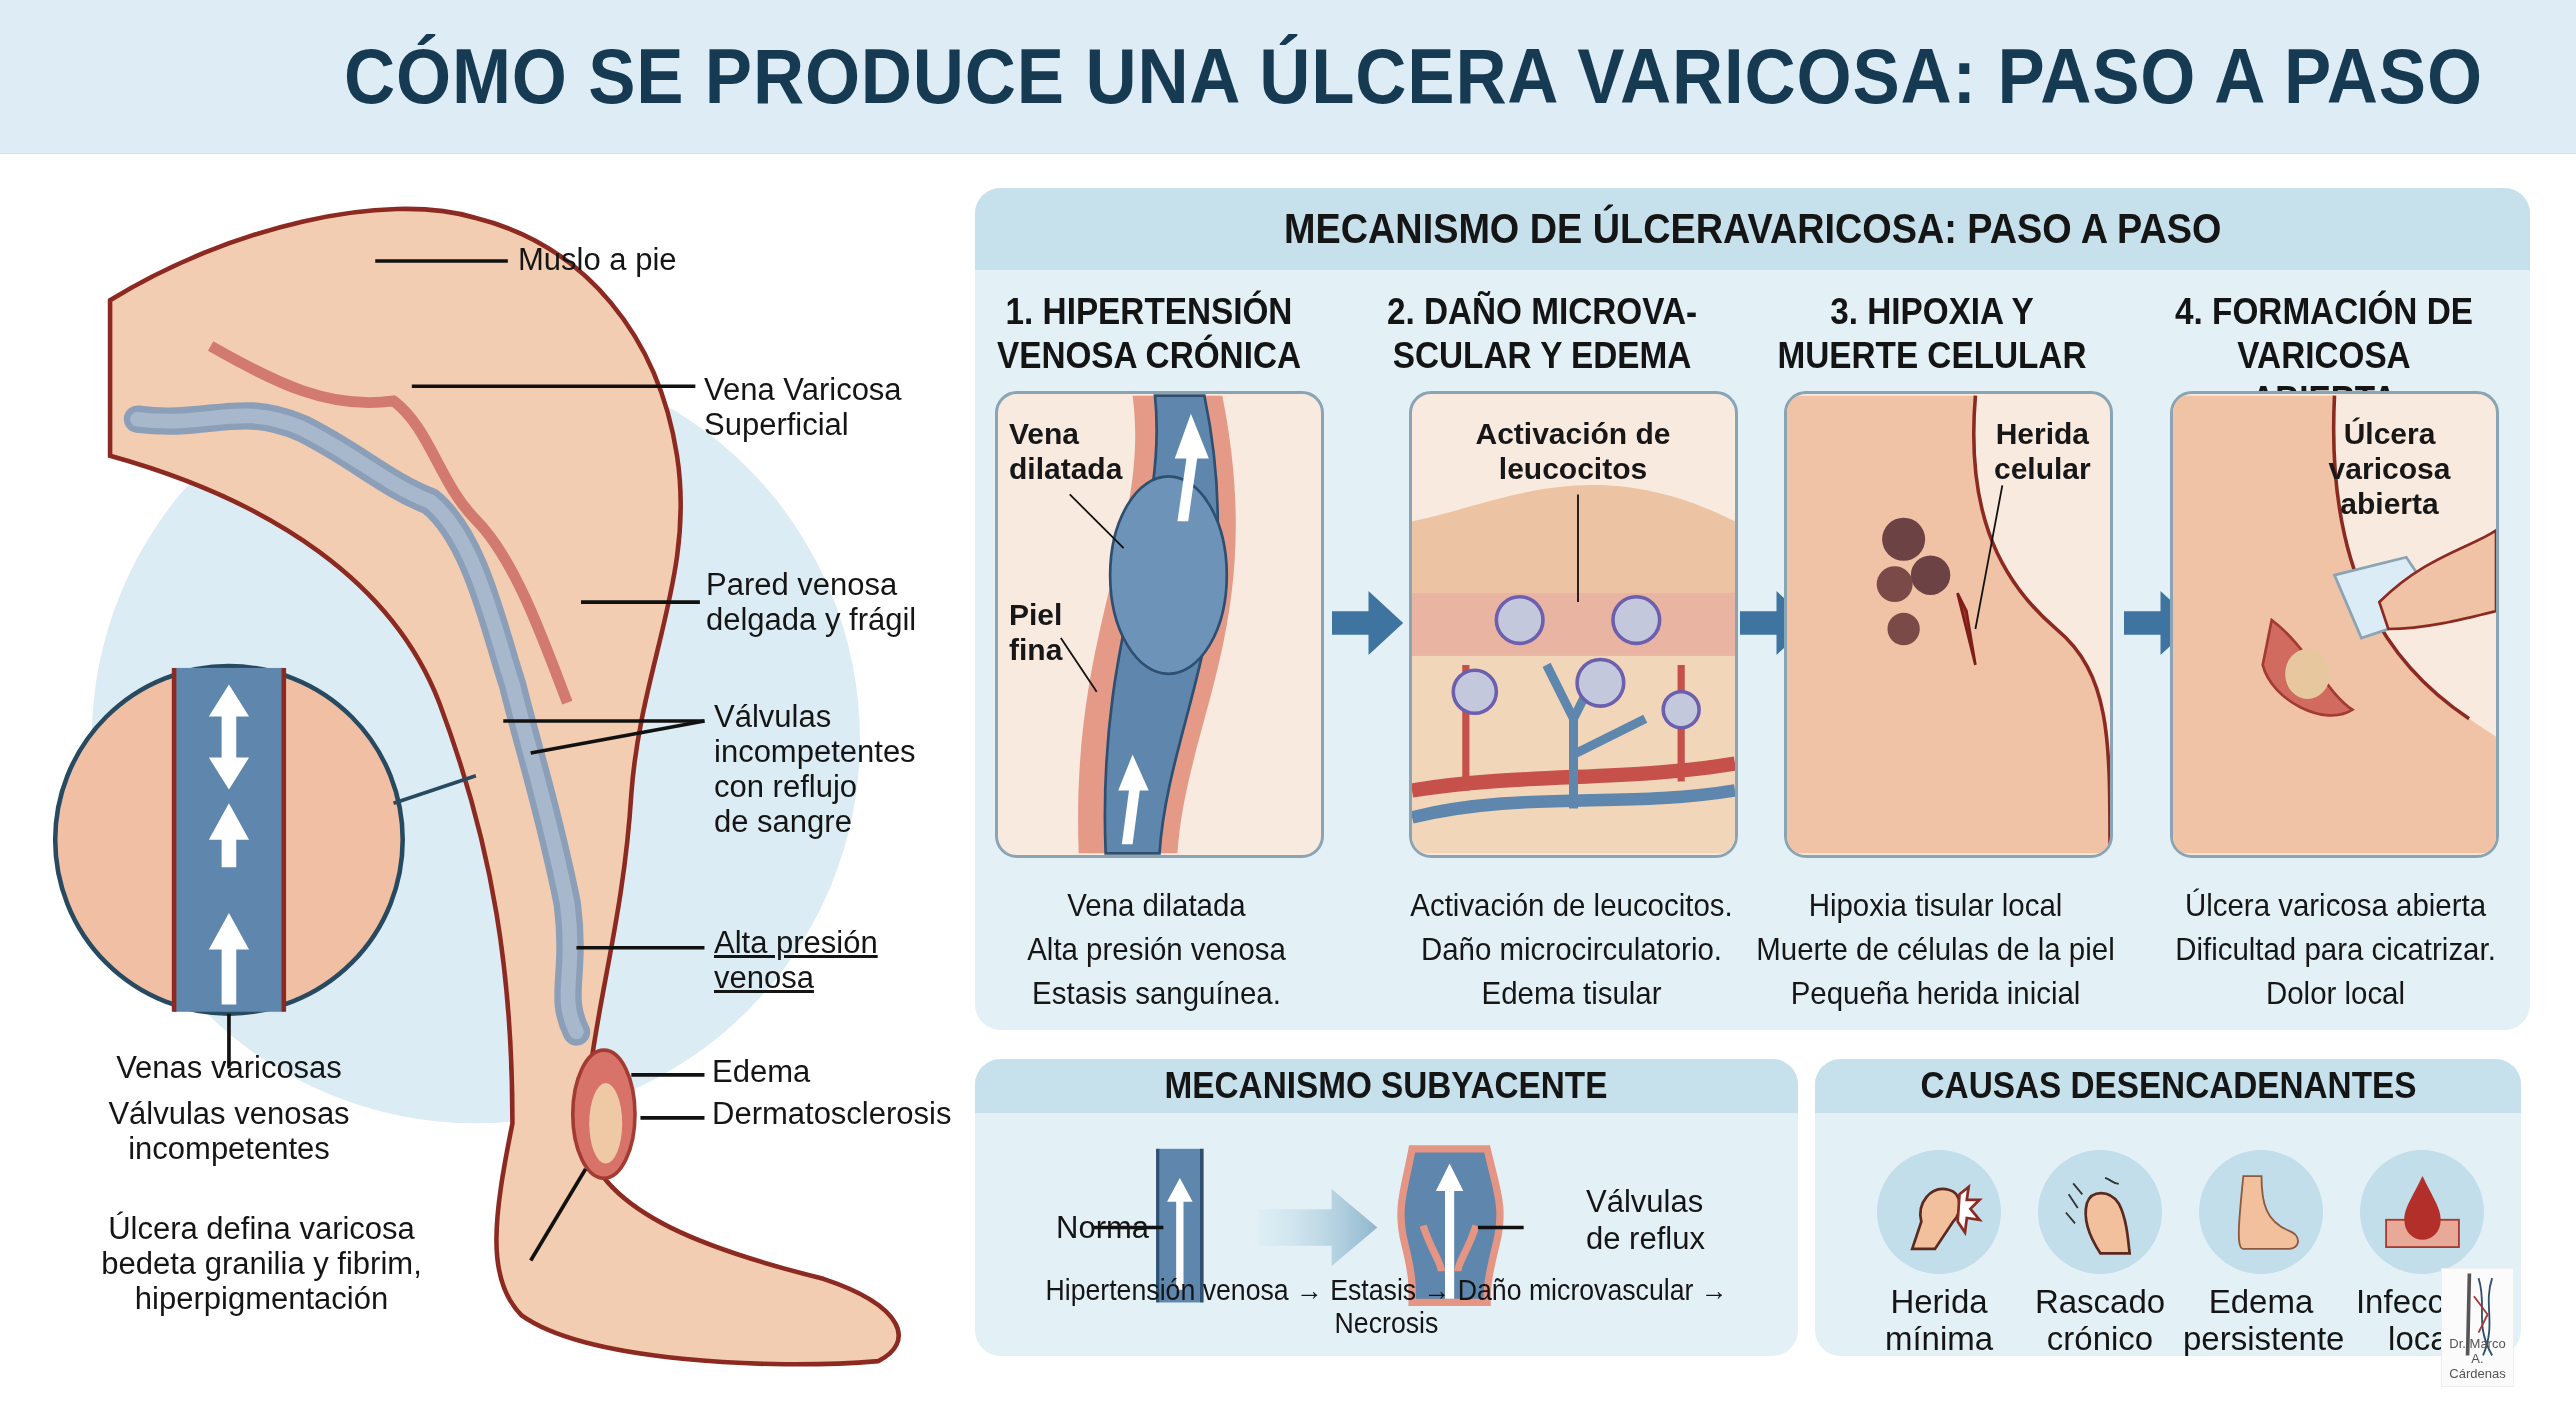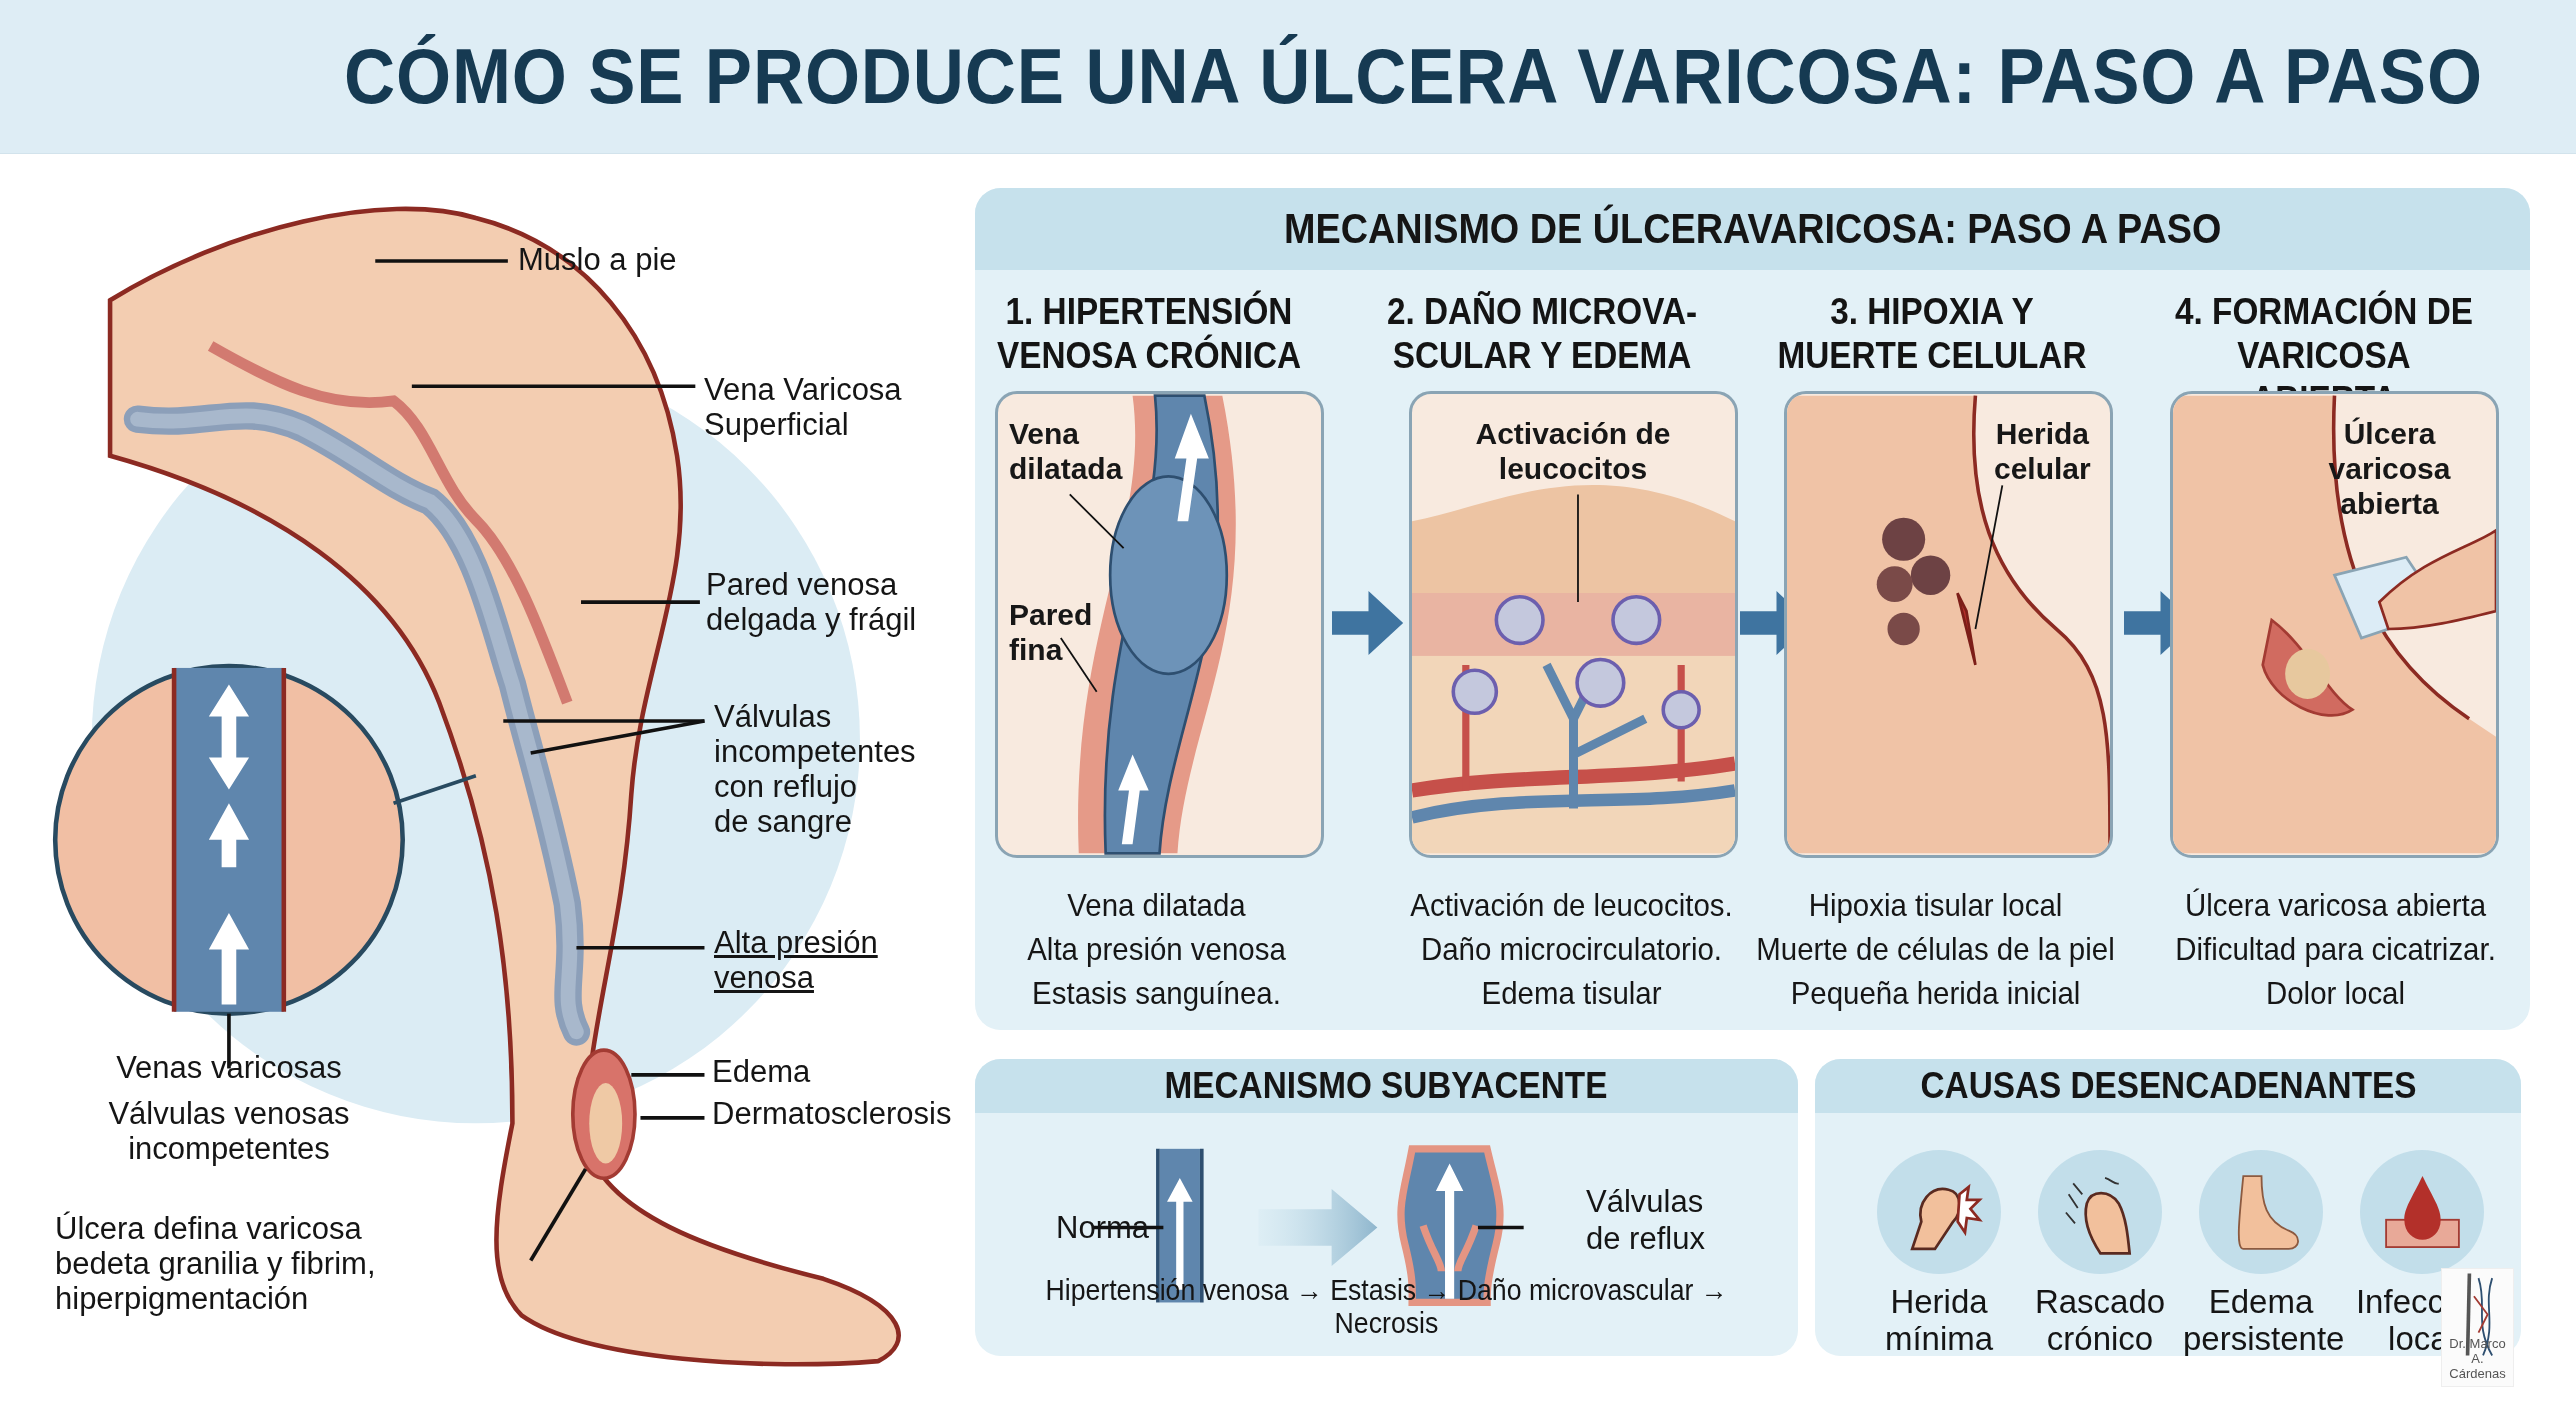--- a/index.html
+++ b/index.html
@@ -17,21 +17,21 @@
   }
 
   
   .leg-area { position: absolute; left: 0; top: 154px; width: 970px; height: 1251px; }
   .leg-area svg { position: absolute; left: 0; top: 0; }
   .leg-label {
     position: absolute; font-size: 31px; font-weight: 500; color: #151515; line-height: 35px;
     white-space: pre-line;
   }
   .leg-label.center { text-align: center; }
-  .leg-label.rightalign { text-align: left; }
+  .leg-label.rightalign { text-align: center; }
 
   
   .steps-panel {
     position: absolute; left: 975px; top: 188px; width: 1555px; height: 842px;
     background: #e3f1f7; border-radius: 25.6px; overflow: hidden;
   }
   .steps-panel .panel-header {
     height: 82px; background: #c6e1ec; display: flex; align-items: center; justify-content: center;
   }
   .panel-header h2 {
@@ -165,21 +165,21 @@
       <path d="M150 0 C 170 150, 80 260, 90 510 L 200 510 C 210 360, 300 250, 250 0 Z" fill="#e59a88"></path>
       <path d="M175 0 C 190 150, 110 260, 120 510 L 180 510 C 190 360, 280 240, 230 0 Z" fill="#5f86ad" stroke="#2e4f70" stroke-width="3"></path>
       <ellipse cx="190" cy="200" rx="65" ry="110" fill="#6d93b8" stroke="#2e4f70" stroke-width="3"></ellipse>
       <polygon points="215,20 235,70 222,70 212,140 200,140 210,70 197,70" fill="#ffffff"></polygon>
       <polygon points="150,400 168,440 158,440 150,500 138,500 146,440 134,440" fill="#ffffff"></polygon>
       <line x1="80" y1="110" x2="140" y2="170" stroke="#111" stroke-width="2"></line>
       <line x1="70" y1="270" x2="110" y2="330" stroke="#111" stroke-width="2"></line>
     </svg>
     <div class="card-label" style="left:11px;top:22px;">Vena
 dilatada</div>
-    <div class="card-label" style="left:11px;top:203px;">Pared
+    <div class="card-label" style="left:11px;top:203px;">Piel
 fina</div>
   </div>
   <div class="step-desc" style="left:-14.6px;">Vena dilatada
 Alta presión venosa
 Estasis sanguínea.</div>
 
   <svg class="step-arrow" style="left:357px;" viewBox="0 0 80 70">
     <polygon points="0,22 40,22 40,0 78,35 40,70 40,48 0,48" fill="#3f74a0"></polygon>
   </svg>
 

